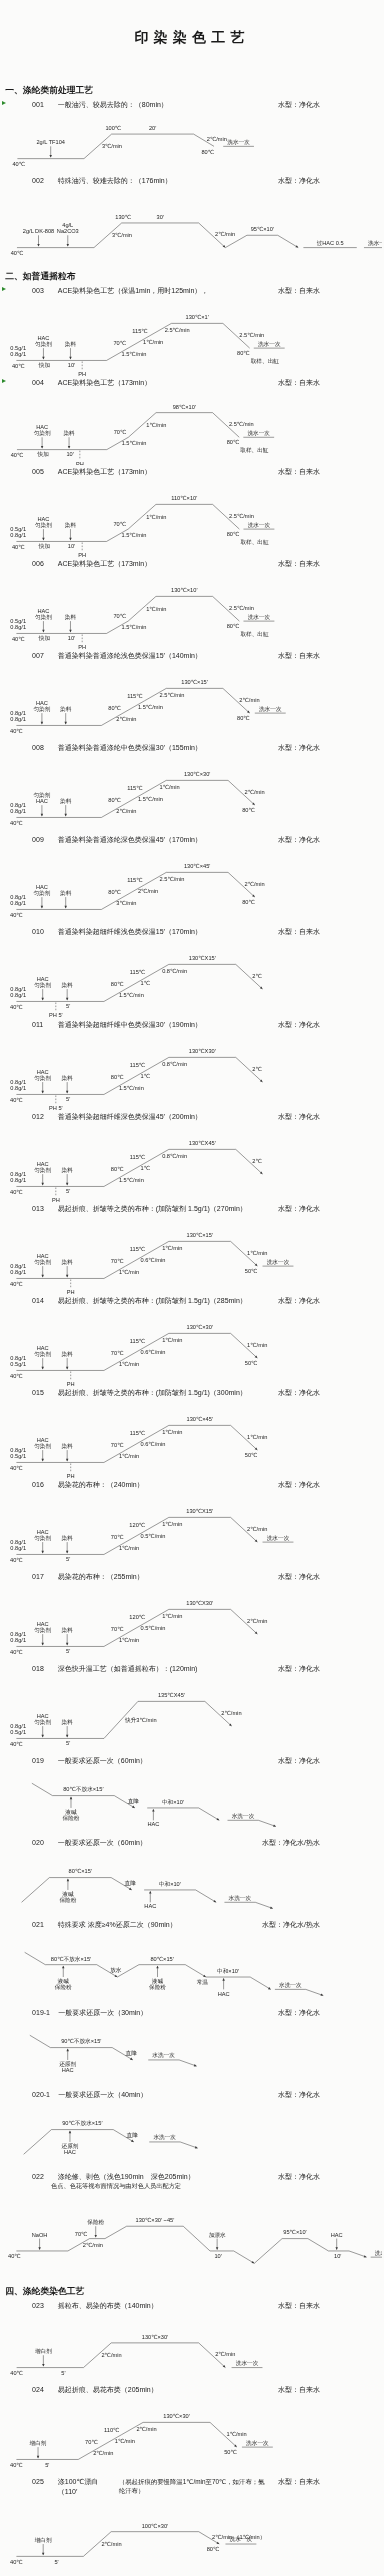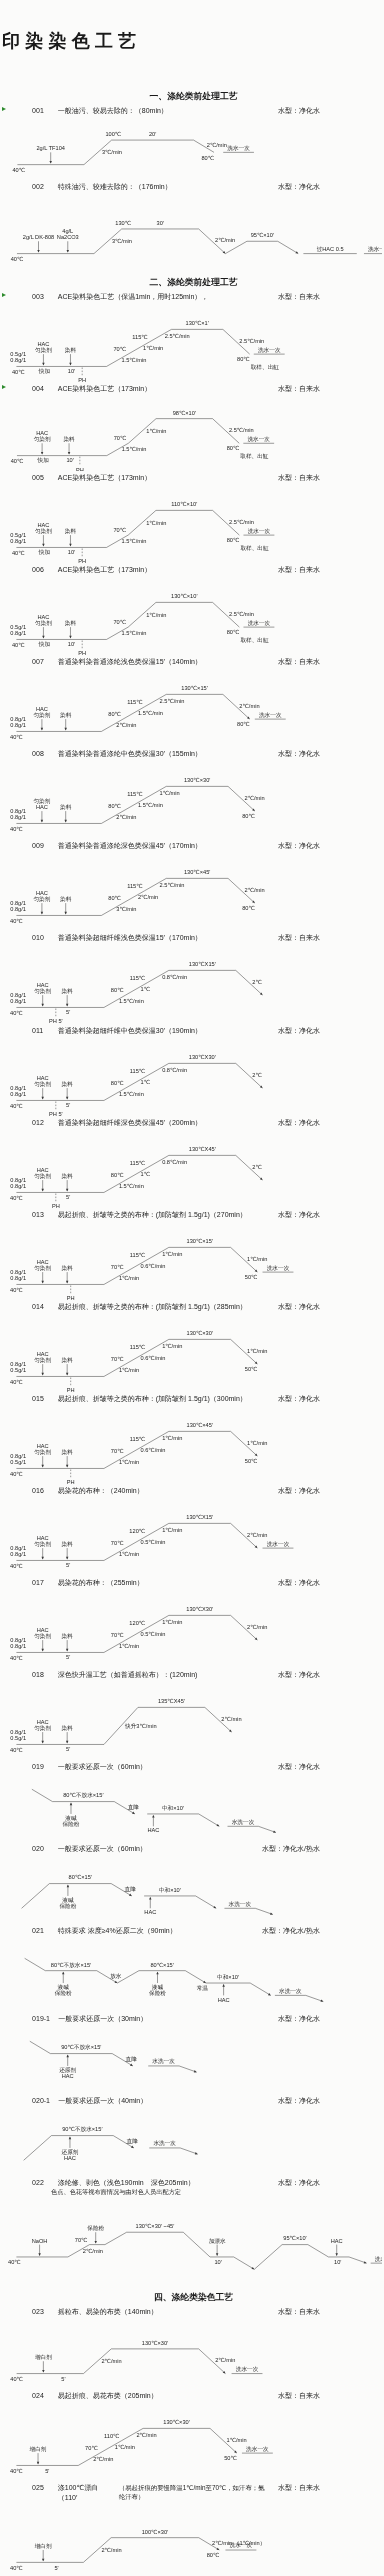--- a/index.html
+++ b/index.html
@@ -1,21 +1,21 @@
 <!DOCTYPE html>
 <html style="font-size:8.2px"><head>
 <meta charset="utf-8">
 <style>
   html,body{margin:0;padding:0;}
   body{width:384px;background:#fbfbfa;color:#1a1a1a;
        font-family:"Liberation Sans","DejaVu Sans",sans-serif;}
   #doc{padding:4.1px 2.1px 15.5px 2.1px;}
-  .page-title{font-family:"Liberation Serif","DejaVu Serif",serif;
-       font-size:18px;font-weight:bold;letter-spacing:5.2px;padding:25px 0 31px 0;}
-  .sec-h{font-size:8.8px;font-weight:bold;padding:7.2px 0 1px 3.1px;text-align:center;}
+  .page-title{text-align:center;font-family:"Liberation Serif","DejaVu Serif",serif;
+       font-size:14px;font-weight:bold;letter-spacing:5.2px;padding:25px 0 31px 0;}
+  .sec-h{font-size:8.8px;font-weight:bold;padding:7.2px 0 1px 3.1px;}
   .item{position:relative;}
   .ihdr{display:flex;align-items:baseline;gap:8.2px;padding:2.1px 0 0 30px;font-size:7px;}
   .inum{min-width:17.5px;}
   .ititle{}
   .it2{font-size:6.4px;}
   .iwater{margin-left:auto;margin-right:62px;white-space:nowrap;}
   .inote{padding-left:49px;font-size:6.2px;}
   .mk::before{content:"";position:absolute;left:0;top:3.1px;border-left:4.6px solid #2e8b2e;
       border-top:2.6px solid transparent;border-bottom:2.6px solid transparent;}
   svg{display:block;}
@@ -79,21 +79,21 @@
           <line x1="476" y1="96" x2="536" y2="96" stroke="#3a3a3a" stroke-width="1"></line>
           <text text-anchor="middle" font-size="11" font-family="&quot;Liberation Sans&quot;,&quot;DejaVu Sans&quot;,sans-serif"><tspan x="506" y="88">95℃×10′</tspan></text>
           <line x1="536" y1="96" x2="576" y2="120" stroke="#3a3a3a" stroke-width="1"></line>
           <polygon points="576,120 570.5,119.5 573.0,115.4" fill="#3a3a3a"></polygon>
           <text text-anchor="middle" font-size="11" font-family="&quot;Liberation Sans&quot;,&quot;DejaVu Sans&quot;,sans-serif"><tspan x="638" y="115">过HAC 0.5</tspan></text>
           <line x1="586" y1="120" x2="690" y2="120" stroke="#3a3a3a" stroke-width="1"></line>
           <text text-anchor="middle" font-size="11" font-family="&quot;Liberation Sans&quot;,&quot;DejaVu Sans&quot;,sans-serif"><tspan x="734" y="115">洗水一次</tspan></text>
           <line x1="704" y1="120" x2="764" y2="120" stroke="#3a3a3a" stroke-width="1"></line>
         </svg>
       </div>
-      <div class="sec-h">二、涤纶类前处理工艺</div>
+      <div class="sec-h">二、如普通摇粒布</div>
       <div class="item mk">
         <div class="ihdr">
           <span class="inum">003</span>
           <span class="ititle">ACE染料染色工艺（保温1min，用时125min），</span>
           <span class="iwater">水型：自来水</span>
         </div>
         <svg width="380" height="80" viewBox="0 0 738 155">
           <line x1="28" y1="125" x2="203" y2="125" stroke="#3a3a3a" stroke-width="1"></line>
           <text text-anchor="middle" font-size="11" font-family="&quot;Liberation Sans&quot;,&quot;DejaVu Sans&quot;,sans-serif"><tspan x="31.5" y="105">0.5g/1</tspan><tspan x="31.5" y="117">0.8g/1</tspan></text>
           <line x1="80.5" y1="101" x2="80.5" y2="122" stroke="#3a3a3a" stroke-width="1"></line>

